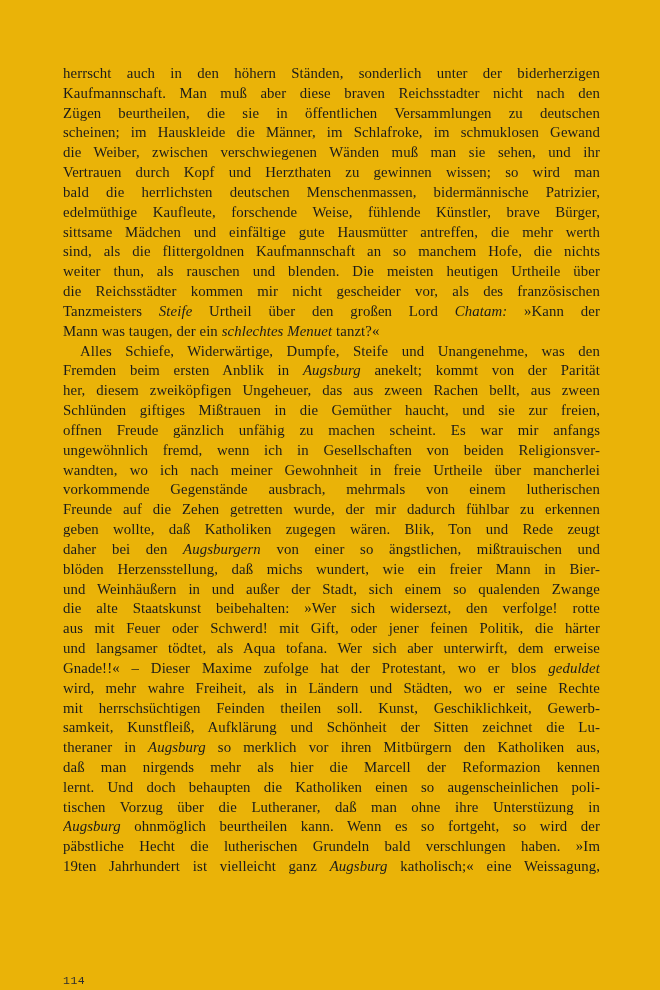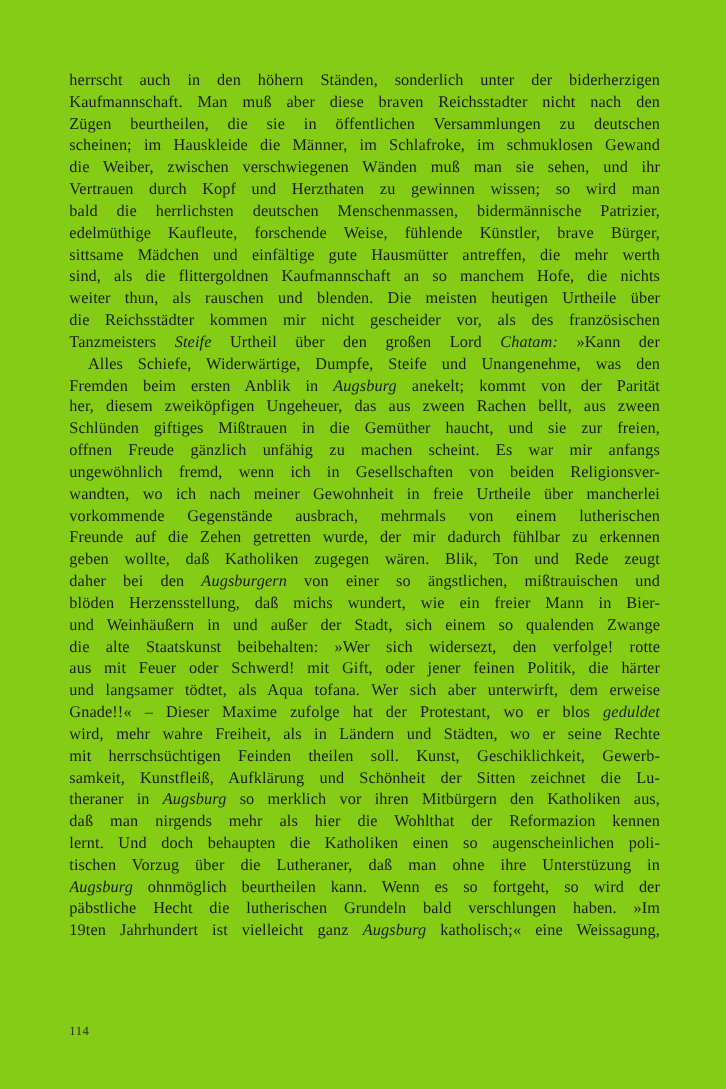--- a/index.html
+++ b/index.html
@@ -5,21 +5,21 @@
 <style>
   html, body {
     margin: 0;
     padding: 0;
     background: #ffffff;
   }
   .book-page {
     position: relative;
     width: 660px;
     height: 990px;
-    background: #84cc16;
+    background: #eab308;
     overflow: hidden;
     font-family: "Liberation Serif", "DejaVu Serif", serif;
     color: #1b1b1b;
   }
   .text-block {
     position: absolute;
     left: 63px;
     top: 64px;
     width: 537px;
     font-size: 14.8px;
@@ -38,45 +38,47 @@
   }
   .line.indent {
     text-indent: 17px;
   }
   .it {
     font-style: italic;
   }
   .folio {
     position: absolute;
     left: 63px;
-    top: 931px;
+    top: 974px;
     font-size: 11.5px;
     line-height: 14px;
     color: #2e2e2e;
     letter-spacing: 0.5px;
+    font-family: Liberation Mono, monospace;
   }
 </style>
 </head>
 <body>
 
 <div class="book-page">
   <main class="text-block">
       <div class="line"><span>herrscht auch in den höhern Ständen, sonderlich unter der biderherzigen</span></div>
       <div class="line"><span>Kaufmannschaft. Man muß aber diese braven Reichsstadter nicht nach den</span></div>
       <div class="line"><span>Zügen beurtheilen, die sie in öffentlichen Versammlungen zu deutschen</span></div>
       <div class="line"><span>scheinen; im Hauskleide die Männer, im Schlafroke, im schmuklosen Gewand</span></div>
       <div class="line"><span>die Weiber, zwischen verschwiegenen Wänden muß man sie sehen, und ihr</span></div>
       <div class="line"><span>Vertrauen durch Kopf und Herzthaten zu gewinnen wissen; so wird man</span></div>
       <div class="line"><span>bald die herrlichsten deutschen Menschenmassen, bidermännische Patrizier,</span></div>
       <div class="line"><span>edelmüthige Kaufleute, forschende Weise, fühlende Künstler, brave Bürger,</span></div>
       <div class="line"><span>sittsame Mädchen und einfältige gute Hausmütter antreffen, die mehr werth</span></div>
       <div class="line"><span>sind, als die flittergoldnen Kaufmannschaft an so manchem Hofe, die nichts</span></div>
       <div class="line"><span>weiter thun, als rauschen und blenden. Die meisten heutigen Urtheile über</span></div>
       <div class="line"><span>die Reichsstädter kommen mir nicht gescheider vor, als des französischen</span></div>
       <div class="line"><span>Tanzmeisters </span><span class="it">Steife</span><span> Urtheil über den großen Lord </span><span class="it">Chatam:</span><span> »Kann der</span></div>
+      <div class="line par-end"><span>Mann was taugen, der ein </span><span class="it">schlechtes Menuet</span><span> tanzt?«</span></div>
       <div class="line indent"><span>Alles Schiefe, Widerwärtige, Dumpfe, Steife und Unangenehme, was den</span></div>
       <div class="line"><span>Fremden beim ersten Anblik in </span><span class="it">Augsburg</span><span> anekelt; kommt von der Parität</span></div>
       <div class="line"><span>her, diesem zweiköpfigen Ungeheuer, das aus zween Rachen bellt, aus zween</span></div>
       <div class="line"><span>Schlünden giftiges Mißtrauen in die Gemüther haucht, und sie zur freien,</span></div>
       <div class="line"><span>offnen Freude gänzlich unfähig zu machen scheint. Es war mir anfangs</span></div>
       <div class="line"><span>ungewöhnlich fremd, wenn ich in Gesellschaften von beiden Religionsver-</span></div>
       <div class="line"><span>wandten, wo ich nach meiner Gewohnheit in freie Urtheile über mancherlei</span></div>
       <div class="line"><span>vorkommende Gegenstände ausbrach, mehrmals von einem lutherischen</span></div>
       <div class="line"><span>Freunde auf die Zehen getretten wurde, der mir dadurch fühlbar zu erkennen</span></div>
       <div class="line"><span>geben wollte, daß Katholiken zugegen wären. Blik, Ton und Rede zeugt</span></div>
@@ -84,21 +86,21 @@
       <div class="line"><span>blöden Herzensstellung, daß michs wundert, wie ein freier Mann in Bier-</span></div>
       <div class="line"><span>und Weinhäußern in und außer der Stadt, sich einem so qualenden Zwange</span></div>
       <div class="line"><span>die alte Staatskunst beibehalten: »Wer sich widersezt, den verfolge! rotte</span></div>
       <div class="line"><span>aus mit Feuer oder Schwerd! mit Gift, oder jener feinen Politik, die härter</span></div>
       <div class="line"><span>und langsamer tödtet, als Aqua tofana. Wer sich aber unterwirft, dem erweise</span></div>
       <div class="line"><span>Gnade!!« – Dieser Maxime zufolge hat der Protestant, wo er blos </span><span class="it">geduldet</span></div>
       <div class="line"><span>wird, mehr wahre Freiheit, als in Ländern und Städten, wo er seine Rechte</span></div>
       <div class="line"><span>mit herrschsüchtigen Feinden theilen soll. Kunst, Geschiklichkeit, Gewerb-</span></div>
       <div class="line"><span>samkeit, Kunstfleiß, Aufklärung und Schönheit der Sitten zeichnet die Lu-</span></div>
       <div class="line"><span>theraner in </span><span class="it">Augsburg</span><span> so merklich vor ihren Mitbürgern den Katholiken aus,</span></div>
-      <div class="line"><span>daß man nirgends mehr als hier die Wohlthat der Reformazion kennen</span></div>
+      <div class="line"><span>daß man nirgends mehr als hier die Marcell der Reformazion kennen</span></div>
       <div class="line"><span>lernt. Und doch behaupten die Katholiken einen so augenscheinlichen poli-</span></div>
       <div class="line"><span>tischen Vorzug über die Lutheraner, daß man ohne ihre Unterstüzung in</span></div>
       <div class="line"><span class="it">Augsburg</span><span> ohnmöglich beurtheilen kann. Wenn es so fortgeht, so wird der</span></div>
       <div class="line"><span>päbstliche Hecht die lutherischen Grundeln bald verschlungen haben. »Im</span></div>
       <div class="line"><span>19ten Jahrhundert ist vielleicht ganz </span><span class="it">Augsburg</span><span> katholisch;« eine Weissagung,</span></div>
     </main>
   <div class="folio">114</div>
 </div>
 
 </body></html>

